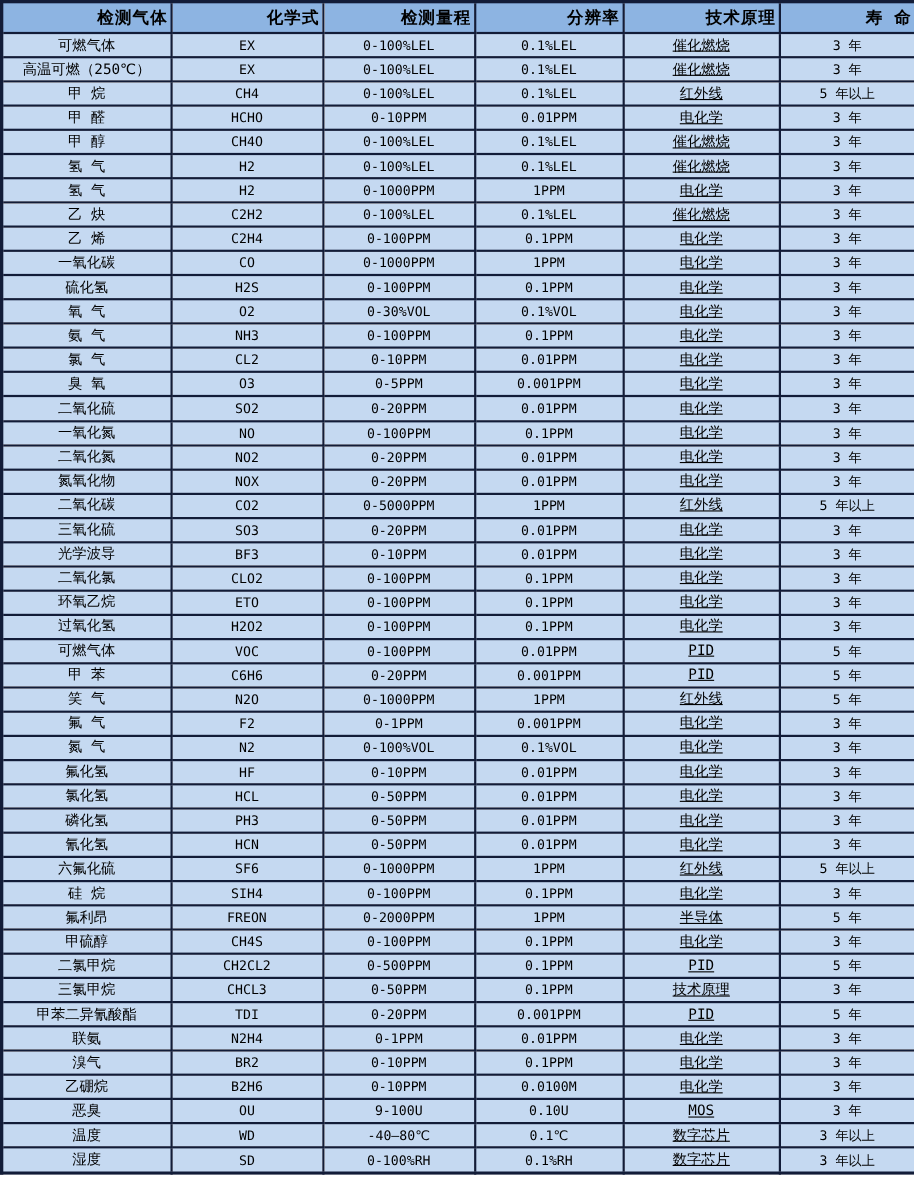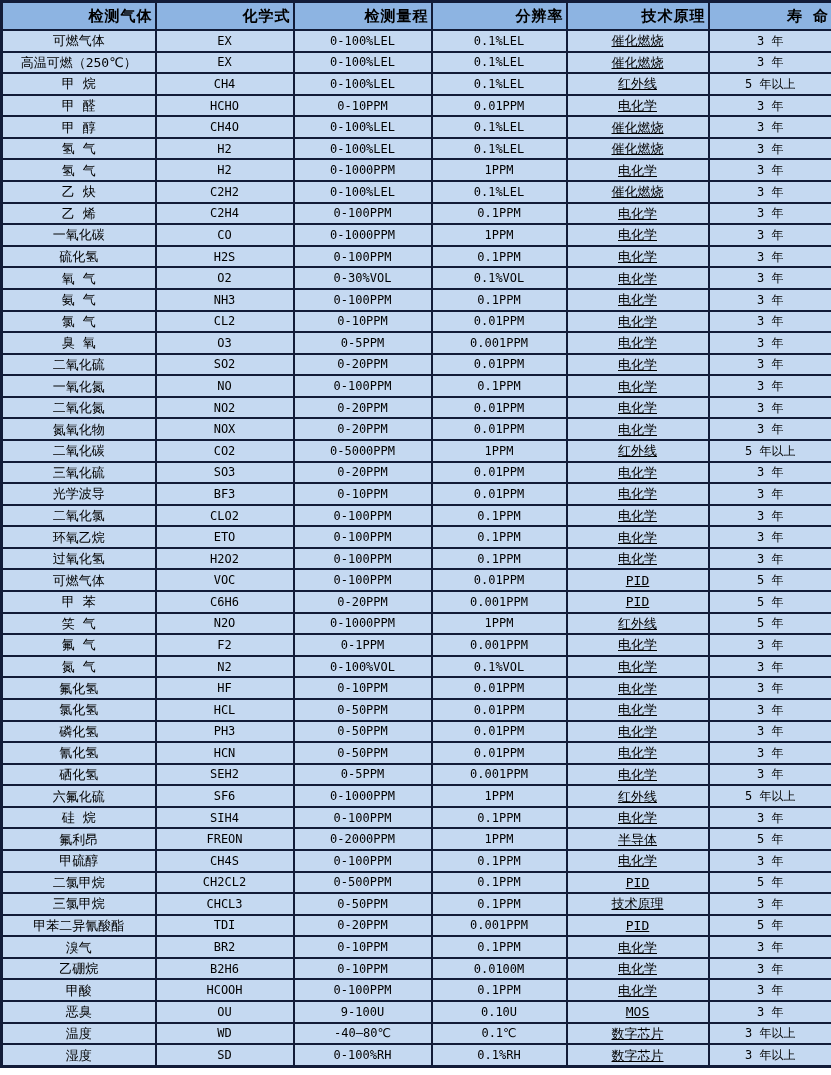--- a/index.html
+++ b/index.html
@@ -338,28 +338,20 @@
       </tr>
       <tr>
         <td class="col-0">氰化氢</td>
         <td class="col-1">HCN</td>
         <td class="col-2">0-50PPM</td>
         <td class="col-3">0.01PPM</td>
         <td class="col-4">电化学</td>
         <td class="col-5">3 年</td>
       </tr>
       <tr>
-        <td class="col-0">硒化氢</td>
-        <td class="col-1">SEH2</td>
-        <td class="col-2">0-5PPM</td>
-        <td class="col-3">0.001PPM</td>
-        <td class="col-4">电化学</td>
-        <td class="col-5">3 年</td>
-      </tr>
-      <tr>
         <td class="col-0">六氟化硫</td>
         <td class="col-1">SF6</td>
         <td class="col-2">0-1000PPM</td>
         <td class="col-3">1PPM</td>
         <td class="col-4">红外线</td>
         <td class="col-5">5 年以上</td>
       </tr>
       <tr>
         <td class="col-0">硅 烷</td>
         <td class="col-1">SIH4</td>
@@ -402,40 +394,40 @@
       </tr>
       <tr>
         <td class="col-0">甲苯二异氰酸酯</td>
         <td class="col-1">TDI</td>
         <td class="col-2">0-20PPM</td>
         <td class="col-3">0.001PPM</td>
         <td class="col-4">PID</td>
         <td class="col-5">5 年</td>
       </tr>
       <tr>
+        <td class="col-0">联氨</td>
+        <td class="col-1">N2H4</td>
+        <td class="col-2">0-1PPM</td>
+        <td class="col-3">0.01PPM</td>
+        <td class="col-4">电化学</td>
+        <td class="col-5">3 年</td>
+      </tr>
+      <tr>
         <td class="col-0">溴气</td>
         <td class="col-1">BR2</td>
         <td class="col-2">0-10PPM</td>
         <td class="col-3">0.1PPM</td>
         <td class="col-4">电化学</td>
         <td class="col-5">3 年</td>
       </tr>
       <tr>
         <td class="col-0">乙硼烷</td>
         <td class="col-1">B2H6</td>
         <td class="col-2">0-10PPM</td>
         <td class="col-3">0.0100M</td>
-        <td class="col-4">电化学</td>
-        <td class="col-5">3 年</td>
-      </tr>
-      <tr>
-        <td class="col-0">甲酸</td>
-        <td class="col-1">HCOOH</td>
-        <td class="col-2">0-100PPM</td>
-        <td class="col-3">0.1PPM</td>
         <td class="col-4">电化学</td>
         <td class="col-5">3 年</td>
       </tr>
       <tr>
         <td class="col-0">恶臭</td>
         <td class="col-1">OU</td>
         <td class="col-2">9-100U</td>
         <td class="col-3">0.10U</td>
         <td class="col-4">MOS</td>
         <td class="col-5">3 年</td>

